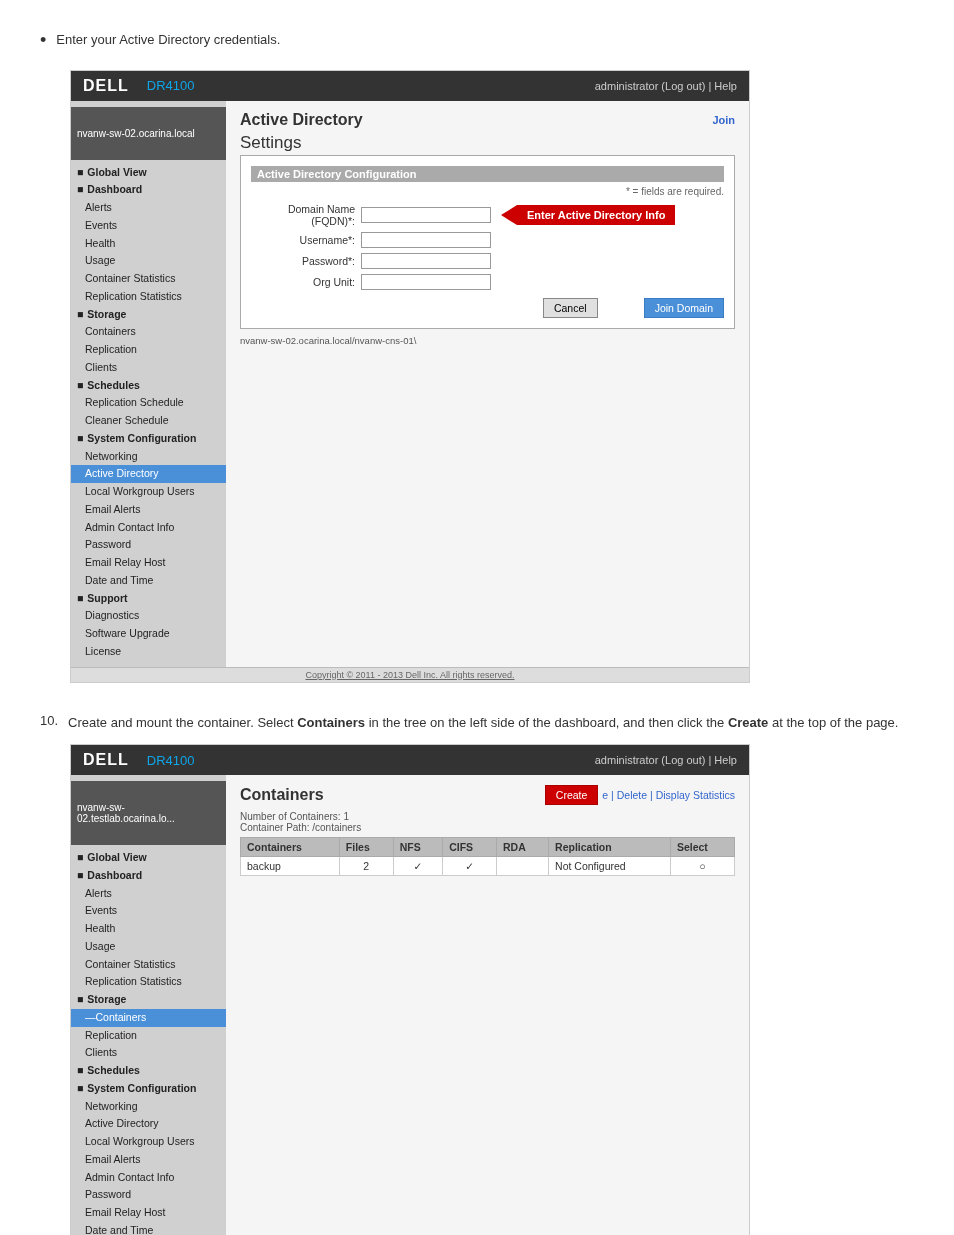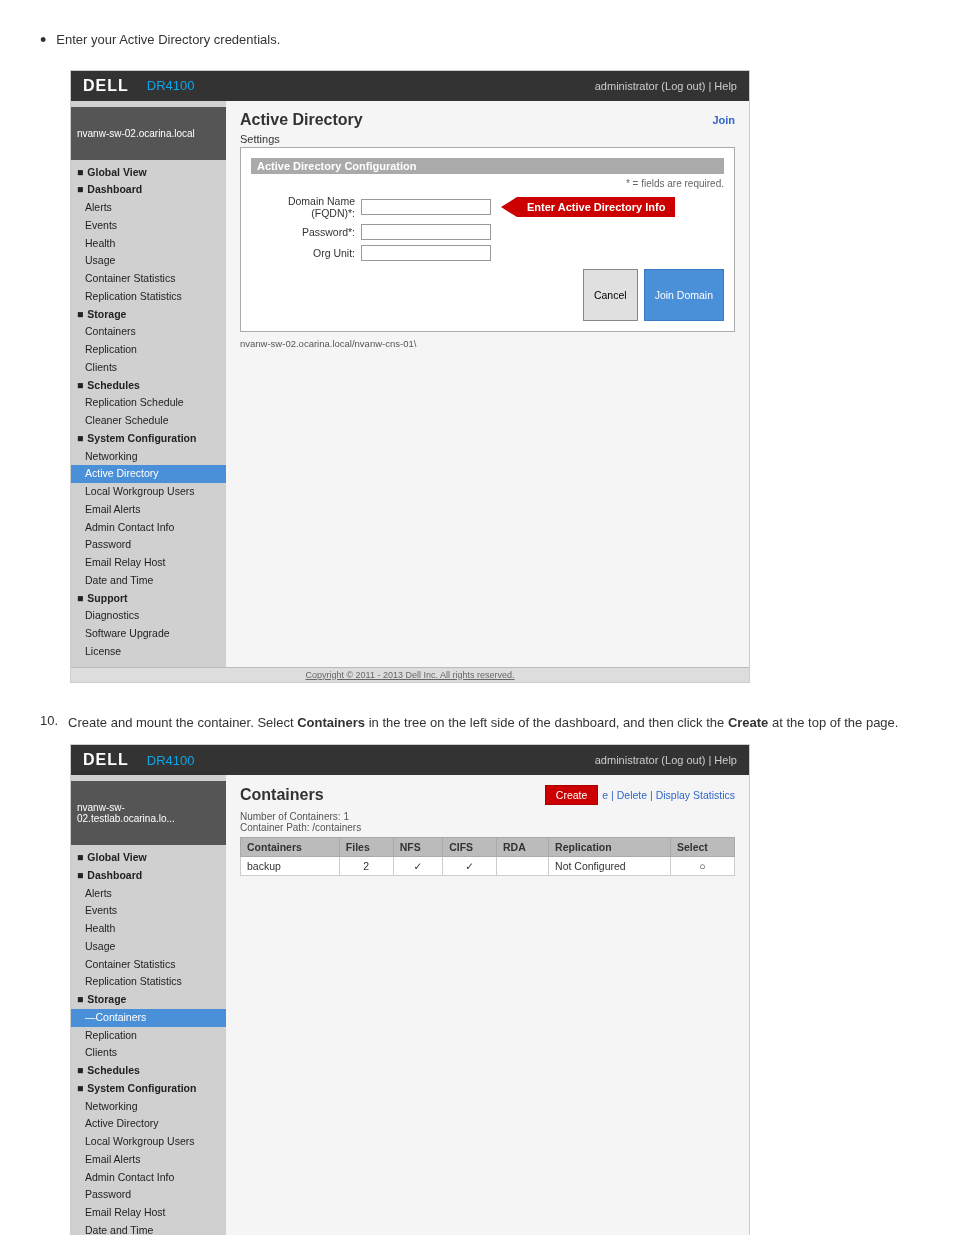--- a/index.html
+++ b/index.html
@@ -115,21 +115,21 @@
       margin-bottom: 4px;
       display: flex;
       justify-content: space-between;
       align-items: center;
     }
     .join-link {
       font-size: 11px;
       color: #3366cc;
     }
     .settings-label {
-      font-size: 11px;
+      font-size: 17px;
       color: #333;
       margin-bottom: 2px;
     }
     .config-box {
       background: #fff;
       border: 1px solid #aaa;
       padding: 10px;
       font-size: 11px;
     }
     .config-box-title {
@@ -184,25 +184,26 @@
       font-weight: bold;
       padding: 4px 10px;
     }
     .form-buttons {
       display: flex;
       justify-content: flex-end;
       gap: 6px;
       margin-top: 8px;
     }
     .btn {
-      padding: 19px 10px;
+      padding: 3px 10px;
       font-size: 10.5px;
       cursor: pointer;
       border: 1px solid #888;
       background: #e0e0e0;
+      margin-left: 40px;
     }
     .btn-primary {
       background: #4a90d9;
       color: #fff;
       border-color: #3a7bc8;
     }
     .info-path {
       font-size: 9.5px;
       color: #555;
       margin-top: 6px;
@@ -380,20 +381,24 @@
 
           <div class="form-row">
             <span class="form-label">Domain Name (FQDN)*:</span>
             <input class="form-input" type="text" style="">
             <div class="callout-arrow">
               <div class="red-arrow"></div>
               <div class="callout-box">Enter Active Directory Info</div>
             </div>
           </div>
 
+          <div class="form-row">
+            <span class="form-label">Username*:</span>
+            <input class="form-input" type="text" style="">
+          </div>
 
           <div class="form-row">
             <span class="form-label">Password*:</span>
             <input class="form-input" type="password" style="">
           </div>
 
           <div class="form-row">
             <span class="form-label">Org Unit:</span>
             <input class="form-input" type="text" style="">
           </div>

